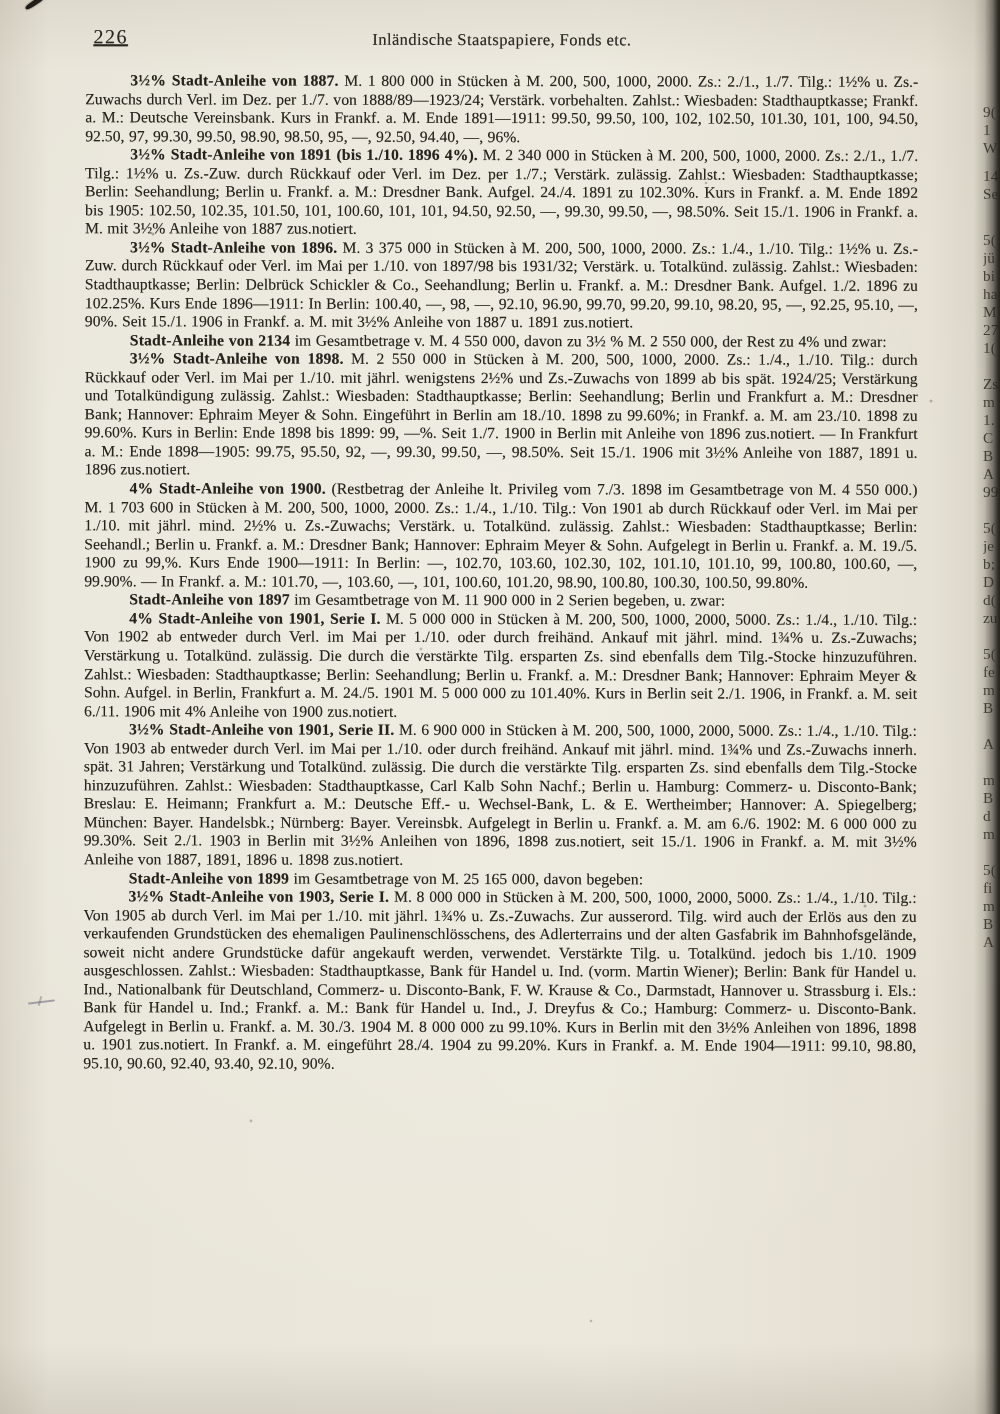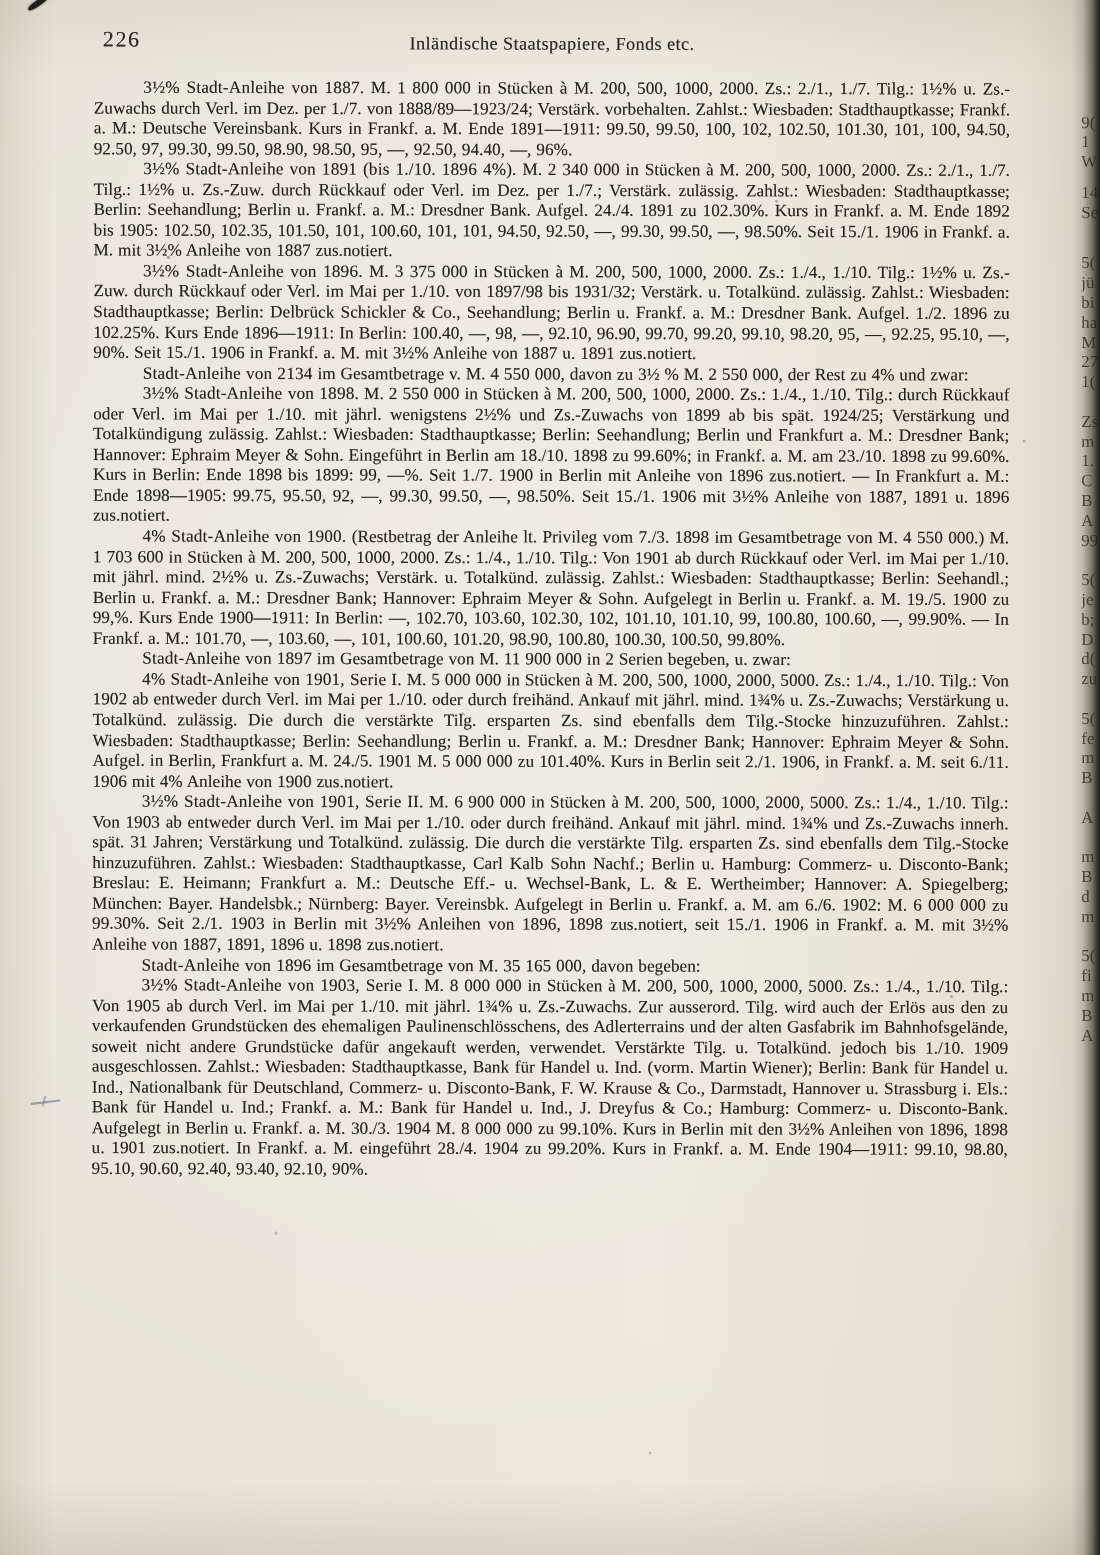--- a/index.html
+++ b/index.html
@@ -43,31 +43,31 @@
       864px 905px 0 0.5px rgba(55,50,42,0.34),
       250px 1120px 0 0.4px rgba(55,50,42,0.28),
       590px 1320px 0 0.3px rgba(55,50,42,0.28),
       85px 780px 0 0.4px rgba(55,50,42,0.26),
       930px 400px 0 0.5px rgba(55,50,42,0.30);
   }
   
   .sheet{position:absolute;inset:0;transform:rotate(0.12deg);transform-origin:50% 50%;z-index:1;}
   .head{position:absolute;left:84px;top:26px;width:833px;height:32px;color:#2b2823;}
   .pagenum{position:absolute;left:8px;top:0;font-size:20px;letter-spacing:1.5px;
-           text-shadow:0.2px 0.2px 0.3px rgba(40,36,30,0.45);}
+           text-shadow:0.2px 0.2px 0.3px rgba(40,36,30,0.45);text-decoration:underline;}
   .running{position:absolute;left:0;right:0;top:4px;text-align:center;font-size:16.5px;letter-spacing:0.4px;
            text-shadow:0.2px 0.2px 0.3px rgba(40,36,30,0.45);}
   .text{
     position:absolute;left:84px;top:72px;width:833px;
     font-size:15.6px;line-height:18.55px;text-align:justify;
     letter-spacing:0.05px;word-spacing:0.5px;hyphens:auto;
     color:#26231d;text-shadow:0.2px 0.2px 0.3px rgba(40,36,30,0.42);
   }
   .text p{margin:0;padding:0;text-indent:45px;}
-  .lead{font-weight:normal;letter-spacing:0.2px;}
+  .lead{font-weight:bold;letter-spacing:0.2px;}
   
   .fragments{
     position:absolute;left:983px;top:0;width:15px;height:100%;overflow:hidden;z-index:5;
     font-size:15.3px;color:#3a372e;opacity:0.9;
   }
   .fragments span{position:absolute;left:0;white-space:nowrap;}
 </style>
 </head>
 <body>
 
@@ -90,21 +90,21 @@
   <p class="para"><span class="lead">3½% Stadt-Anleihe von 1898.</span><span class="pbody"> M. 2 550 000 in Stücken à M. 200, 500, 1000, 2000. Zs.: 1./4., 1./10. Tilg.: durch Rückkauf oder Verl. im Mai per 1./10. mit jährl. wenigstens 2½% und Zs.-Zuwachs von 1899 ab bis spät. 1924/25; Verstärkung und Totalkündigung zulässig. Zahlst.: Wiesbaden: Stadthauptkasse; Berlin: Seehandlung; Berlin und Frankfurt a. M.: Dresdner Bank; Hannover: Ephraim Meyer &amp; Sohn. Eingeführt in Berlin am 18./10. 1898 zu 99.60%; in Frankf. a. M. am 23./10. 1898 zu 99.60%. Kurs in Berlin: Ende 1898 bis 1899: 99, —%. Seit 1./7. 1900 in Berlin mit Anleihe von 1896 zus.notiert. — In Frankfurt a. M.: Ende 1898—1905: 99.75, 95.50, 92, —, 99.30, 99.50, —, 98.50%. Seit 15./1. 1906 mit 3½% Anleihe von 1887, 1891 u. 1896 zus.notiert.</span></p>
 
   <p class="para"><span class="lead">4% Stadt-Anleihe von 1900.</span><span class="pbody"> (Restbetrag der Anleihe lt. Privileg vom 7./3. 1898 im Gesamtbetrage von M. 4 550 000.) M. 1 703 600 in Stücken à M. 200, 500, 1000, 2000. Zs.: 1./4., 1./10. Tilg.: Von 1901 ab durch Rückkauf oder Verl. im Mai per 1./10. mit jährl. mind. 2½% u. Zs.-Zuwachs; Verstärk. u. Totalkünd. zulässig. Zahlst.: Wiesbaden: Stadthauptkasse; Berlin: Seehandl.; Berlin u. Frankf. a. M.: Dresdner Bank; Hannover: Ephraim Meyer &amp; Sohn. Aufgelegt in Berlin u. Frankf. a. M. 19./5. 1900 zu 99,%. Kurs Ende 1900—1911: In Berlin: —, 102.70, 103.60, 102.30, 102, 101.10, 101.10, 99, 100.80, 100.60, —, 99.90%. — In Frankf. a. M.: 101.70, —, 103.60, —, 101, 100.60, 101.20, 98.90, 100.80, 100.30, 100.50, 99.80%.</span></p>
 
   <p class="para"><span class="lead">Stadt-Anleihe von 1897</span><span class="pbody"> im Gesamtbetrage von M. 11 900 000 in 2 Serien begeben, u. zwar:</span></p>
 
   <p class="para"><span class="lead">4% Stadt-Anleihe von 1901, Serie I.</span><span class="pbody"> M. 5 000 000 in Stücken à M. 200, 500, 1000, 2000, 5000. Zs.: 1./4., 1./10. Tilg.: Von 1902 ab entweder durch Verl. im Mai per 1./10. oder durch freihänd. Ankauf mit jährl. mind. 1¾% u. Zs.-Zuwachs; Verstärkung u. Totalkünd. zulässig. Die durch die verstärkte Tilg. ersparten Zs. sind ebenfalls dem Tilg.-Stocke hinzuzuführen. Zahlst.: Wiesbaden: Stadthauptkasse; Berlin: Seehandlung; Berlin u. Frankf. a. M.: Dresdner Bank; Hannover: Ephraim Meyer &amp; Sohn. Aufgel. in Berlin, Frankfurt a. M. 24./5. 1901 M. 5 000 000 zu 101.40%. Kurs in Berlin seit 2./1. 1906, in Frankf. a. M. seit 6./11. 1906 mit 4% Anleihe von 1900 zus.notiert.</span></p>
 
   <p class="para"><span class="lead">3½% Stadt-Anleihe von 1901, Serie II.</span><span class="pbody"> M. 6 900 000 in Stücken à M. 200, 500, 1000, 2000, 5000. Zs.: 1./4., 1./10. Tilg.: Von 1903 ab entweder durch Verl. im Mai per 1./10. oder durch freihänd. Ankauf mit jährl. mind. 1¾% und Zs.-Zuwachs innerh. spät. 31 Jahren; Verstärkung und Totalkünd. zulässig. Die durch die verstärkte Tilg. ersparten Zs. sind ebenfalls dem Tilg.-Stocke hinzuzuführen. Zahlst.: Wiesbaden: Stadthauptkasse, Carl Kalb Sohn Nachf.; Berlin u. Hamburg: Commerz- u. Disconto-Bank; Breslau: E. Heimann; Frankfurt a. M.: Deutsche Eff.- u. Wechsel-Bank, L. &amp; E. Wertheimber; Hannover: A. Spiegelberg; München: Bayer. Handelsbk.; Nürnberg: Bayer. Vereinsbk. Aufgelegt in Berlin u. Frankf. a. M. am 6./6. 1902: M. 6 000 000 zu 99.30%. Seit 2./1. 1903 in Berlin mit 3½% Anleihen von 1896, 1898 zus.notiert, seit 15./1. 1906 in Frankf. a. M. mit 3½% Anleihe von 1887, 1891, 1896 u. 1898 zus.notiert.</span></p>
 
-  <p class="para"><span class="lead">Stadt-Anleihe von 1896</span><span class="pbody"> im Gesamtbetrage von M. 35 165 000, davon begeben:</span></p>
+  <p class="para"><span class="lead">Stadt-Anleihe von 1899</span><span class="pbody"> im Gesamtbetrage von M. 25 165 000, davon begeben:</span></p>
 
   <p class="para"><span class="lead">3½% Stadt-Anleihe von 1903, Serie I.</span><span class="pbody"> M. 8 000 000 in Stücken à M. 200, 500, 1000, 2000, 5000. Zs.: 1./4., 1./10. Tilg.: Von 1905 ab durch Verl. im Mai per 1./10. mit jährl. 1¾% u. Zs.-Zuwachs. Zur ausserord. Tilg. wird auch der Erlös aus den zu verkaufenden Grundstücken des ehemaligen Paulinenschlösschens, des Adlerterrains und der alten Gasfabrik im Bahnhofsgelände, soweit nicht andere Grundstücke dafür angekauft werden, verwendet. Verstärkte Tilg. u. Totalkünd. jedoch bis 1./10. 1909 ausgeschlossen. Zahlst.: Wiesbaden: Stadthauptkasse, Bank für Handel u. Ind. (vorm. Martin Wiener); Berlin: Bank für Handel u. Ind., Nationalbank für Deutschland, Commerz- u. Disconto-Bank, F. W. Krause &amp; Co., Darmstadt, Hannover u. Strassburg i. Els.: Bank für Handel u. Ind.; Frankf. a. M.: Bank für Handel u. Ind., J. Dreyfus &amp; Co.; Hamburg: Commerz- u. Disconto-Bank. Aufgelegt in Berlin u. Frankf. a. M. 30./3. 1904 M. 8 000 000 zu 99.10%. Kurs in Berlin mit den 3½% Anleihen von 1896, 1898 u. 1901 zus.notiert. In Frankf. a. M. eingeführt 28./4. 1904 zu 99.20%. Kurs in Frankf. a. M. Ende 1904—1911: 99.10, 98.80, 95.10, 90.60, 92.40, 93.40, 92.10, 90%.</span></p>
 </div>
 </div>
 
 <div class="fragments" id="fragments">
     <span style="top: 103px;">9(</span>
     <span style="top: 121px;">1</span>
     <span style="top: 139px;">W</span>
     <span style="top: 167px;">14</span>

